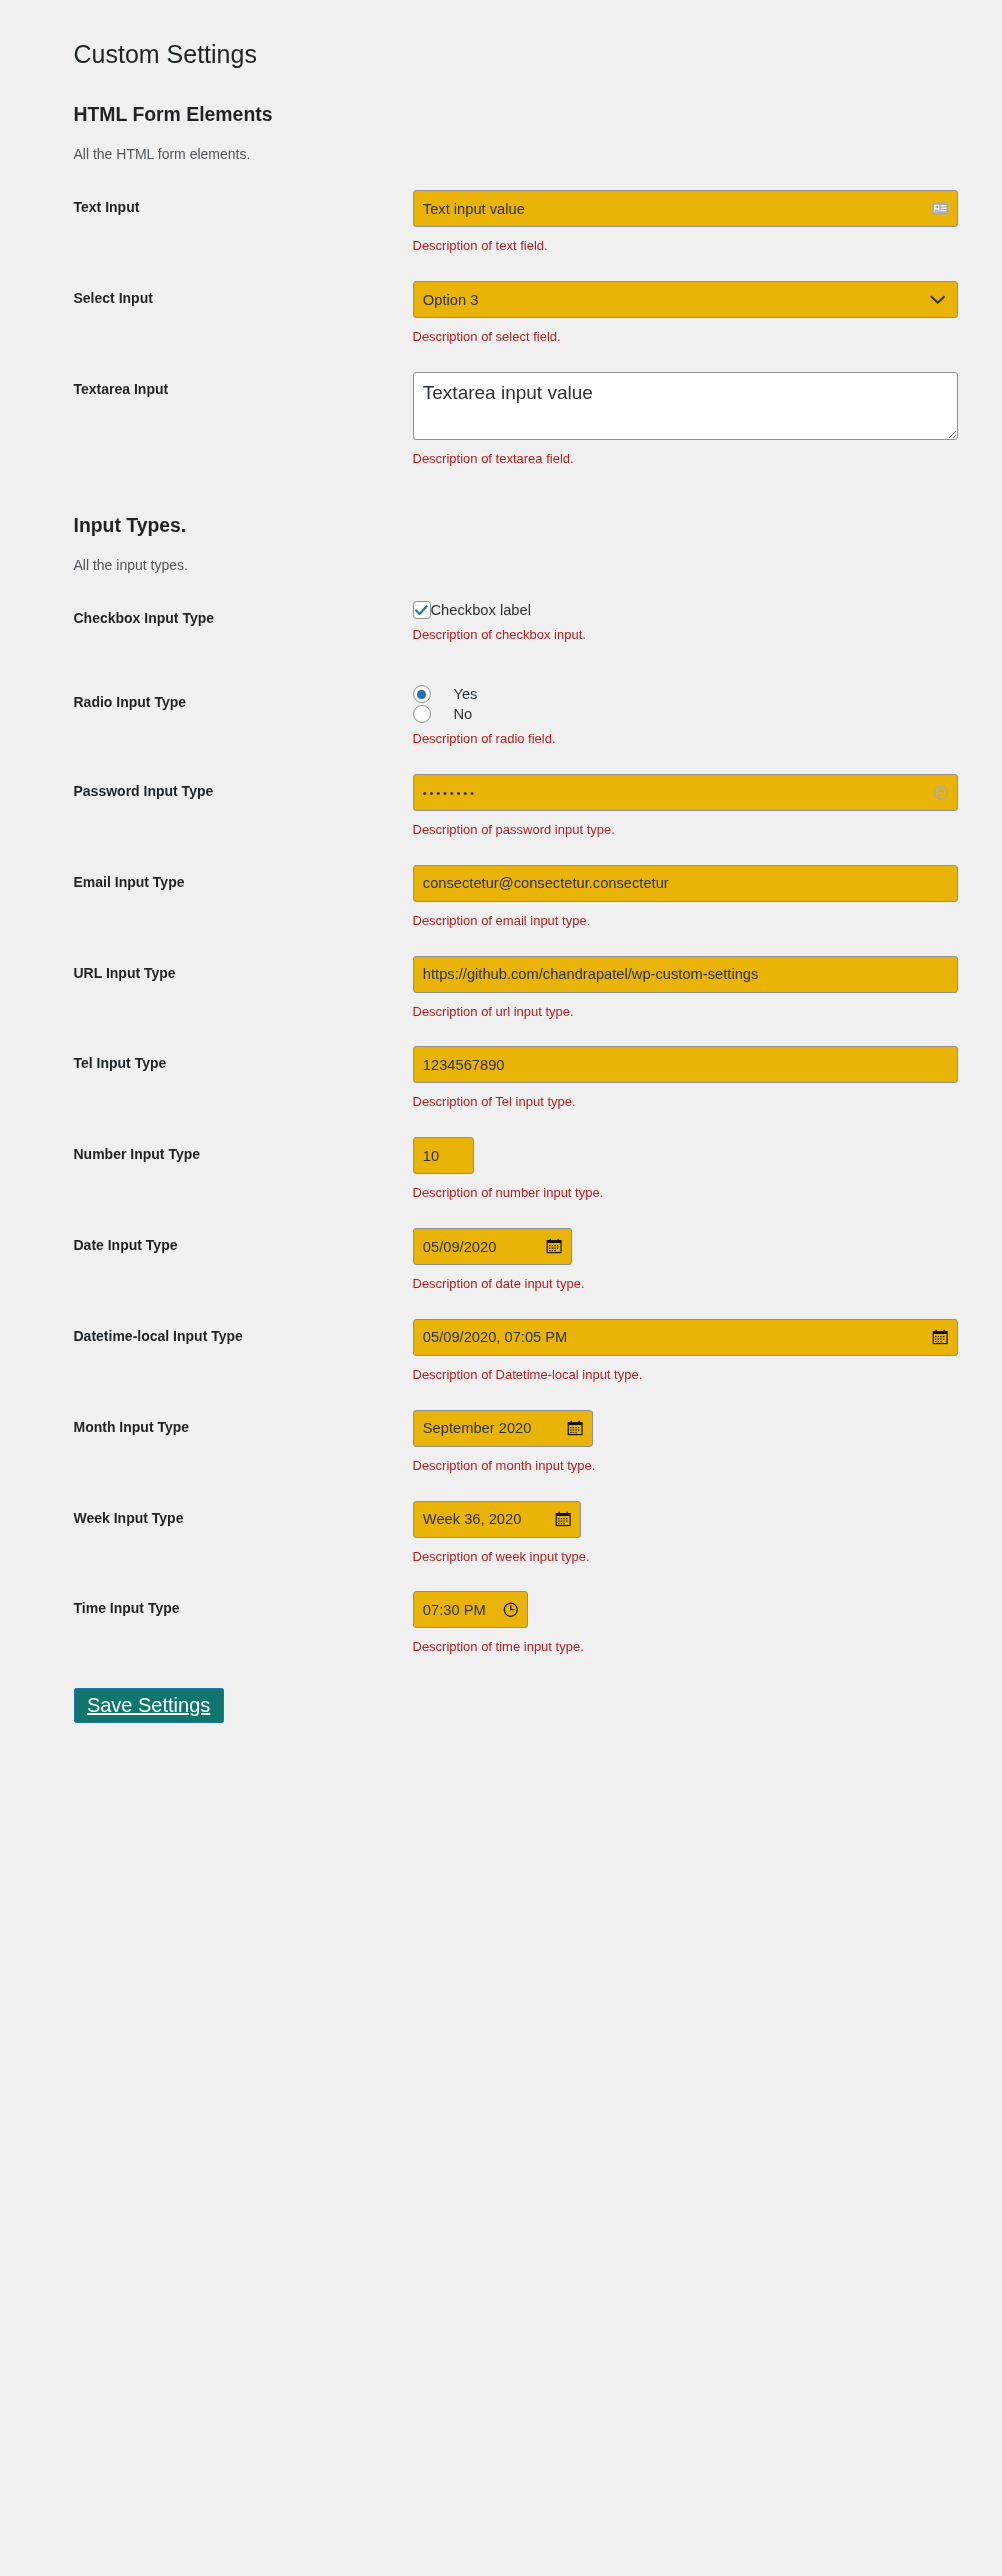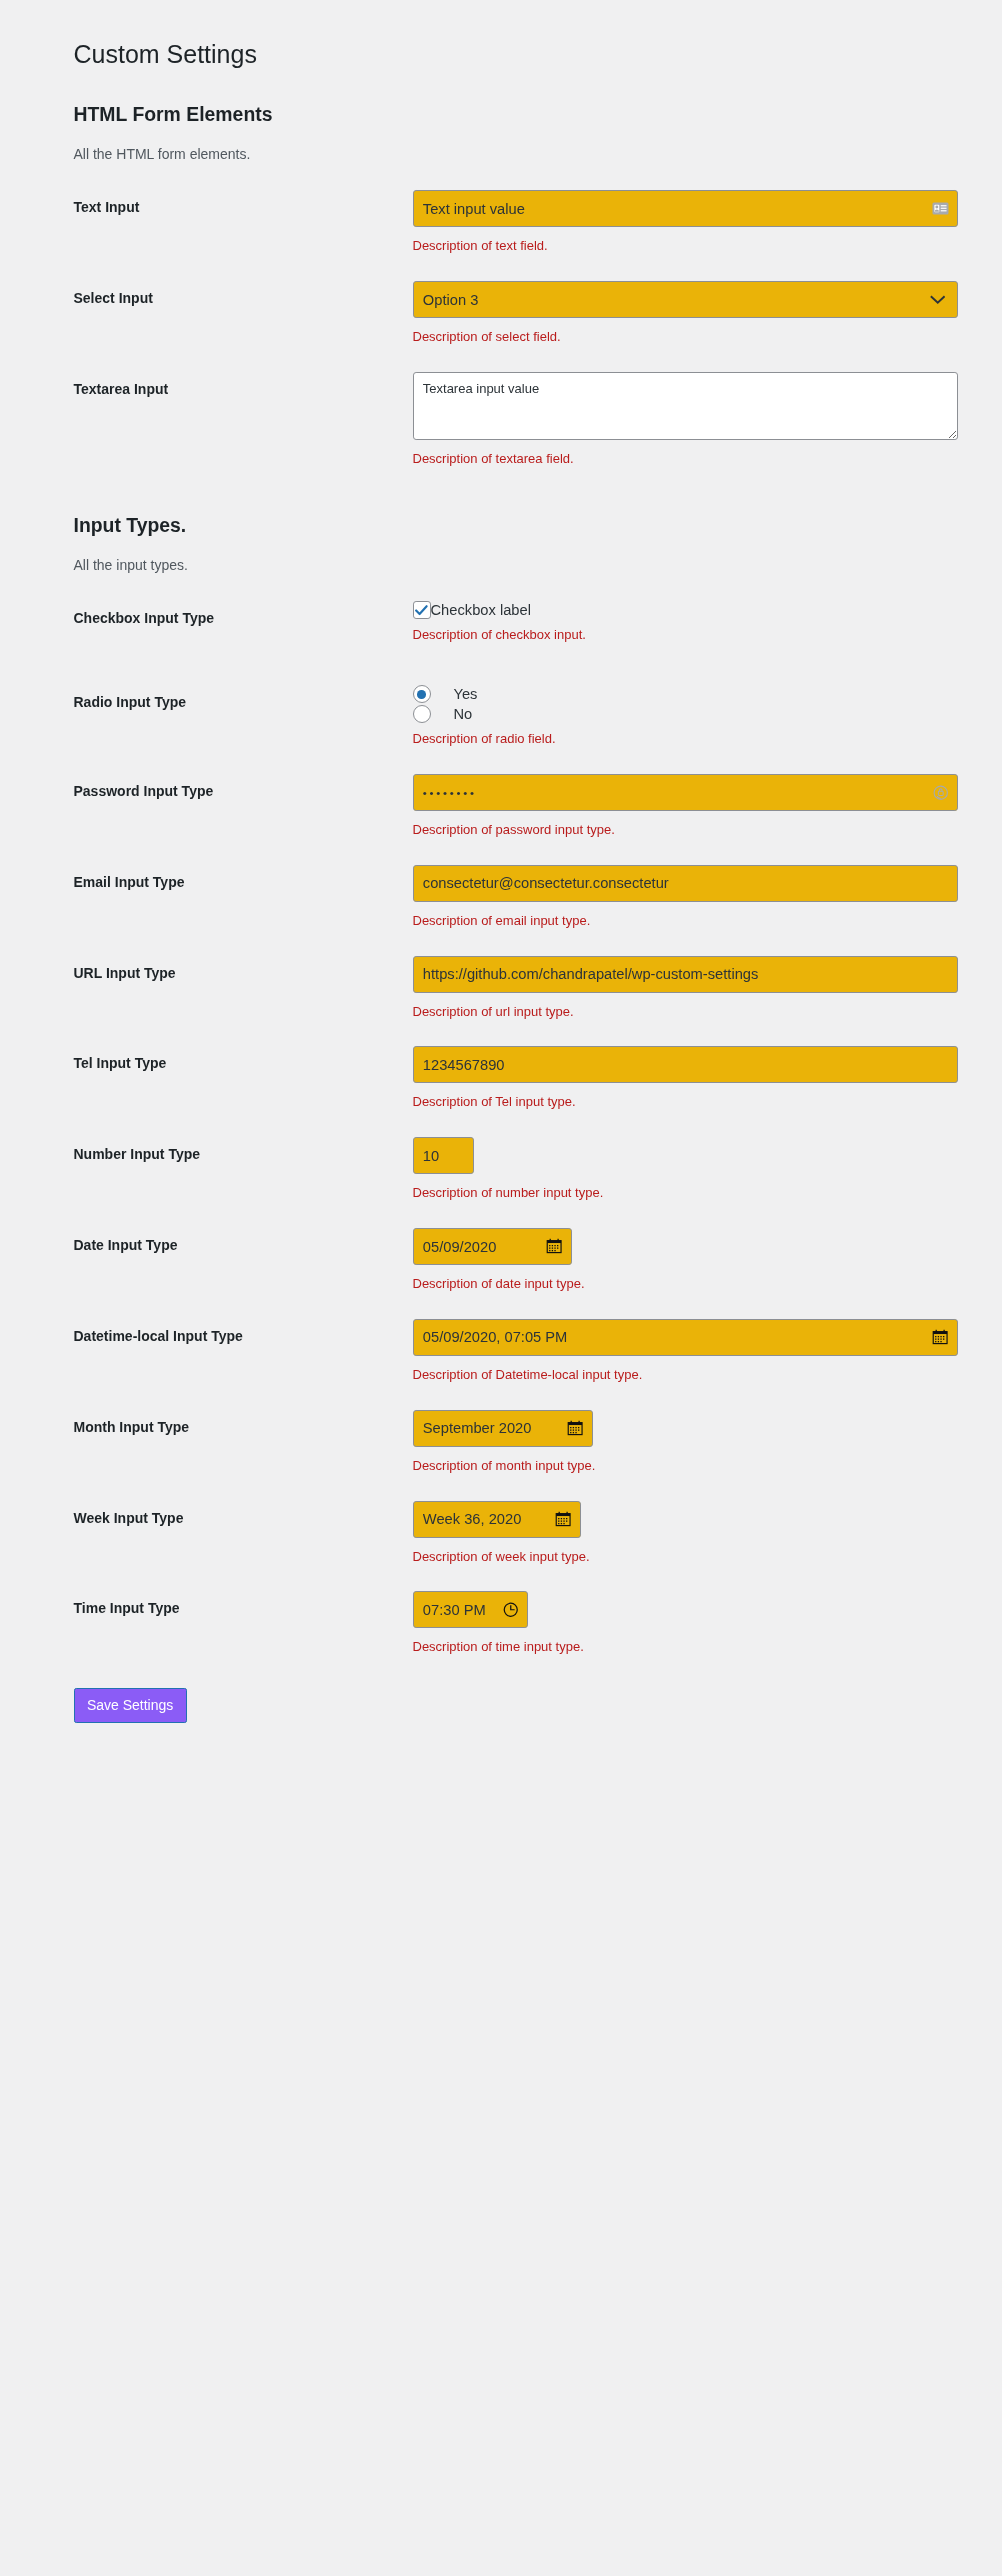--- a/index.html
+++ b/index.html
@@ -99,21 +99,21 @@
     color: #2c3338;
   }
 
   textarea.ta {
     width: 545px;
     height: 68px;
     background: #fff;
     border: 0.8px solid #8c8f94;
     border-radius: 3.1px;
     padding: 7px 9.3px;
-    font-size: 13px;
+    font-size: 19px;
     font-family: "Liberation Sans", sans-serif;
     color: #2c3338;
     resize: vertical;
     line-height: 1.4;
     display: block;
   }
   .select-wrap { position: relative; width: 545px; }
   .select-wrap .chev {
     position: absolute;
     right: 12.4px; top: 0; bottom: 0;
@@ -155,32 +155,33 @@
   
   .icon { flex: 0 0 auto; display: inline-flex; align-items: center; }
   .icon-addr { margin-left: 4.7px; }
   .icon-cal { margin-left: 7.8px; }
   .icon-clock { margin-left: 6.2px; }
   .icon-pw { margin-left: 4.7px; }
 
   
   .submit-area { padding: 31px 0 0 0; }
   .btn-primary {
-    background: #8b5cf6;
+    background: #0f766e;
     border: 0.8px solid #2271b1;
     color: #fff;
-    font-size: 14px;
+    font-size: 20px;
     font-family: "Liberation Sans", sans-serif;
     font-weight: 400;
     padding: 0 12.4px;
     height: 35px;
     line-height: 33px;
     border-radius: 2.3px;
     cursor: pointer;
     display: inline-block;
+    text-decoration: underline;
   }
 </style>
 </head>
 <body>
 
 <div class="wrap">
 
   <h1 class="page-title">Custom Settings</h1>
 
   <h2 class="section-head">HTML Form Elements</h2>

